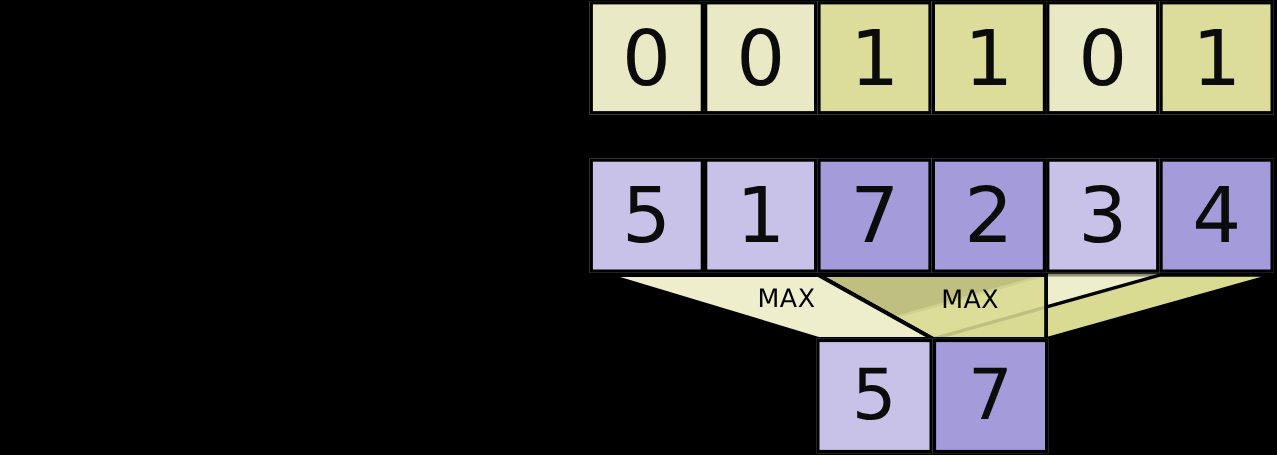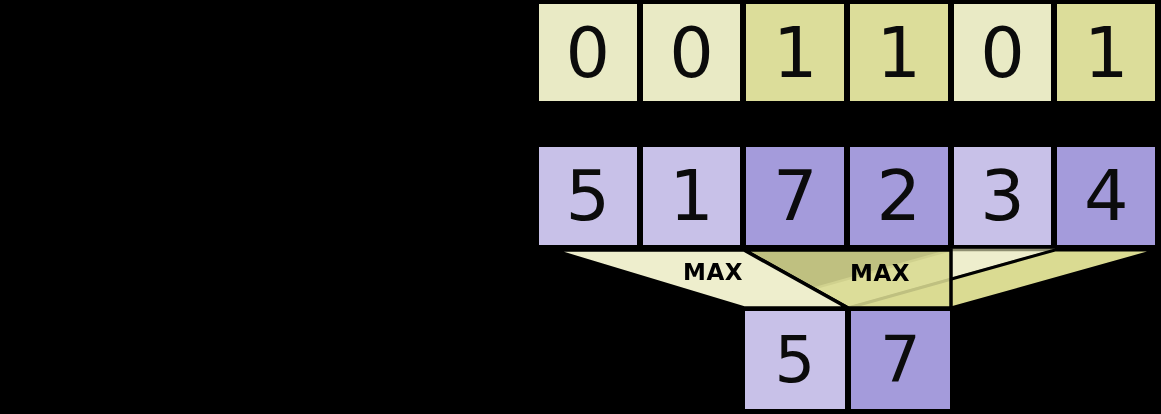--- a/index.html
+++ b/index.html
@@ -38,21 +38,22 @@
   .row-output .tone-dark {background:#a49bdb;}
   #funnel-svg{
     position:absolute;
     left:0;top:0;
     z-index:1;
   }
   .max-label{
     position:absolute;
     z-index:3;
     width:64px;
-    font-weight:bold;
+    text-align:center;
+    font-weight:normal;
     font-size:23px;
     letter-spacing:0.5px;
     color:#000;
   }
   #max-label-left {left:683px; top:259px;}
   #max-label-right{left:850px; top:260px;}
 </style>
 </head>
 <body>
 

